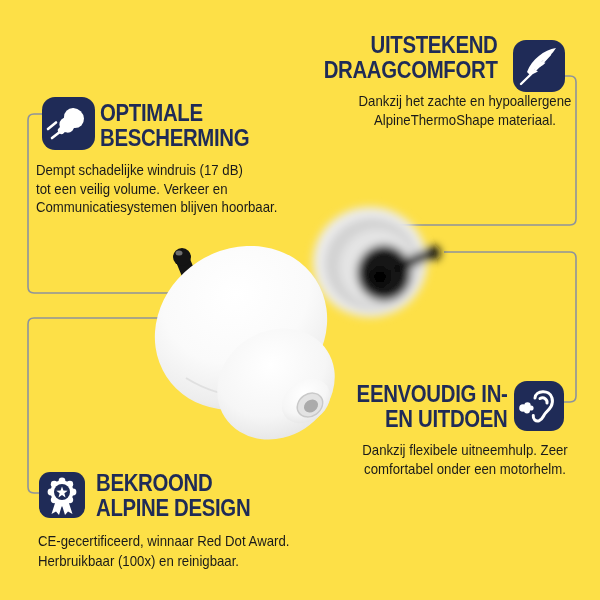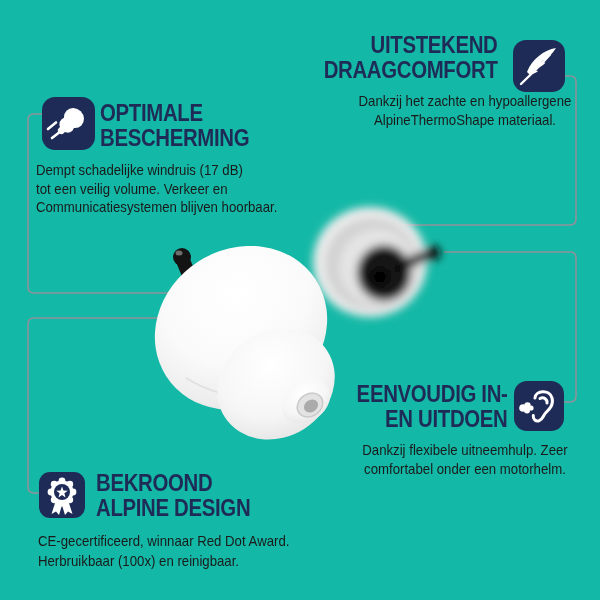--- a/index.html
+++ b/index.html
@@ -1,16 +1,16 @@
 <!DOCTYPE html>
 <html><head>
 <meta charset="utf-8">
 <style>
   html,body{margin:0;padding:0;background:#fff;}
-  .canvas{position:relative;width:600px;height:600px;background:#14b8a6;overflow:hidden;
+  .canvas{position:relative;width:600px;height:600px;background:#fde047;overflow:hidden;
           font-family:"Liberation Sans",sans-serif;}
   .layer{position:absolute;inset:0;}
   
   .heading{position:absolute;color:#1f2b57;font-weight:bold;font-size:24px;line-height:24.5px;
            letter-spacing:-0.4px;white-space:nowrap;}
   .heading.right{text-align:right;transform:scaleX(0.85);transform-origin:100% 0;}
   .heading.left{text-align:left;transform:scaleX(0.85);transform-origin:0 0;}
   
   .copy{position:absolute;color:#1a1a1a;font-size:15px;line-height:18.5px;white-space:nowrap;}
   .copy.left{text-align:left;transform:scaleX(0.88);transform-origin:0 0;}

